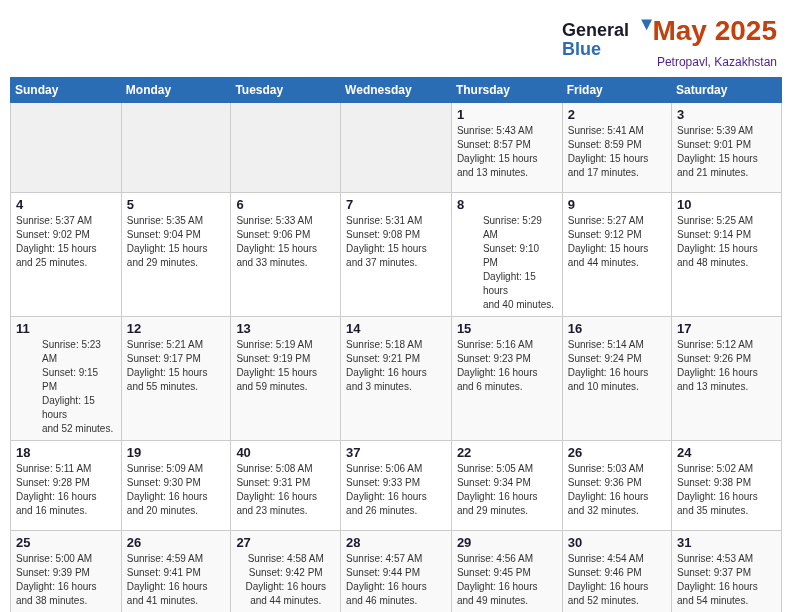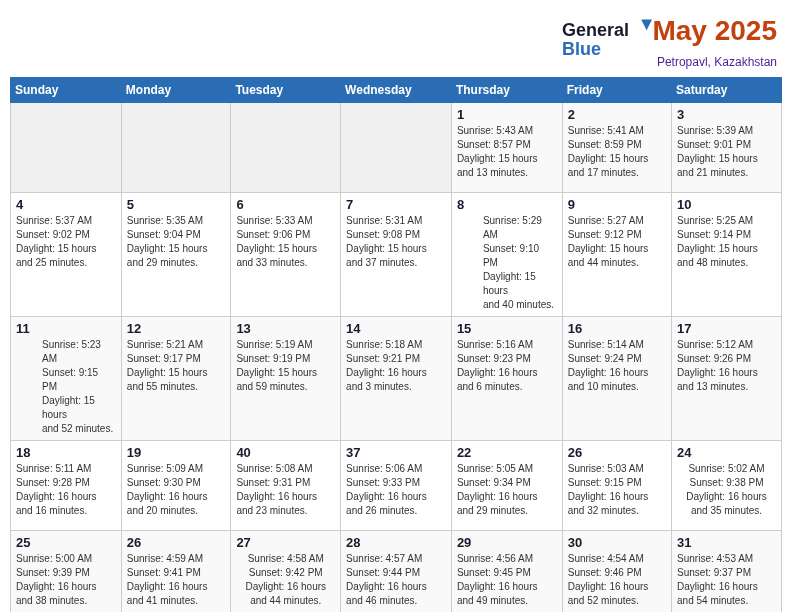--- a/index.html
+++ b/index.html
@@ -270,27 +270,27 @@
         <td>
           <div class="day-num">22</div>
           <div class="day-info" style="white-space: pre-line;">Sunrise: 5:05 AM
 Sunset: 9:34 PM
 Daylight: 16 hours
 and 29 minutes.</div>
         </td>
         <td>
           <div class="day-num">26</div>
           <div class="day-info" style="white-space: pre-line;">Sunrise: 5:03 AM
-Sunset: 9:15 PM
+Sunset: 9:36 PM
 Daylight: 16 hours
 and 32 minutes.</div>
         </td>
         <td>
           <div class="day-num">24</div>
-          <div class="day-info" style="white-space: pre-line; text-align: center;">Sunrise: 5:02 AM
+          <div class="day-info" style="white-space: pre-line;">Sunrise: 5:02 AM
 Sunset: 9:38 PM
 Daylight: 16 hours
 and 35 minutes.</div>
         </td>
       </tr>
       <tr>
         <td>
           <div class="day-num">25</div>
           <div class="day-info" style="white-space: pre-line;">Sunrise: 5:00 AM
 Sunset: 9:39 PM

